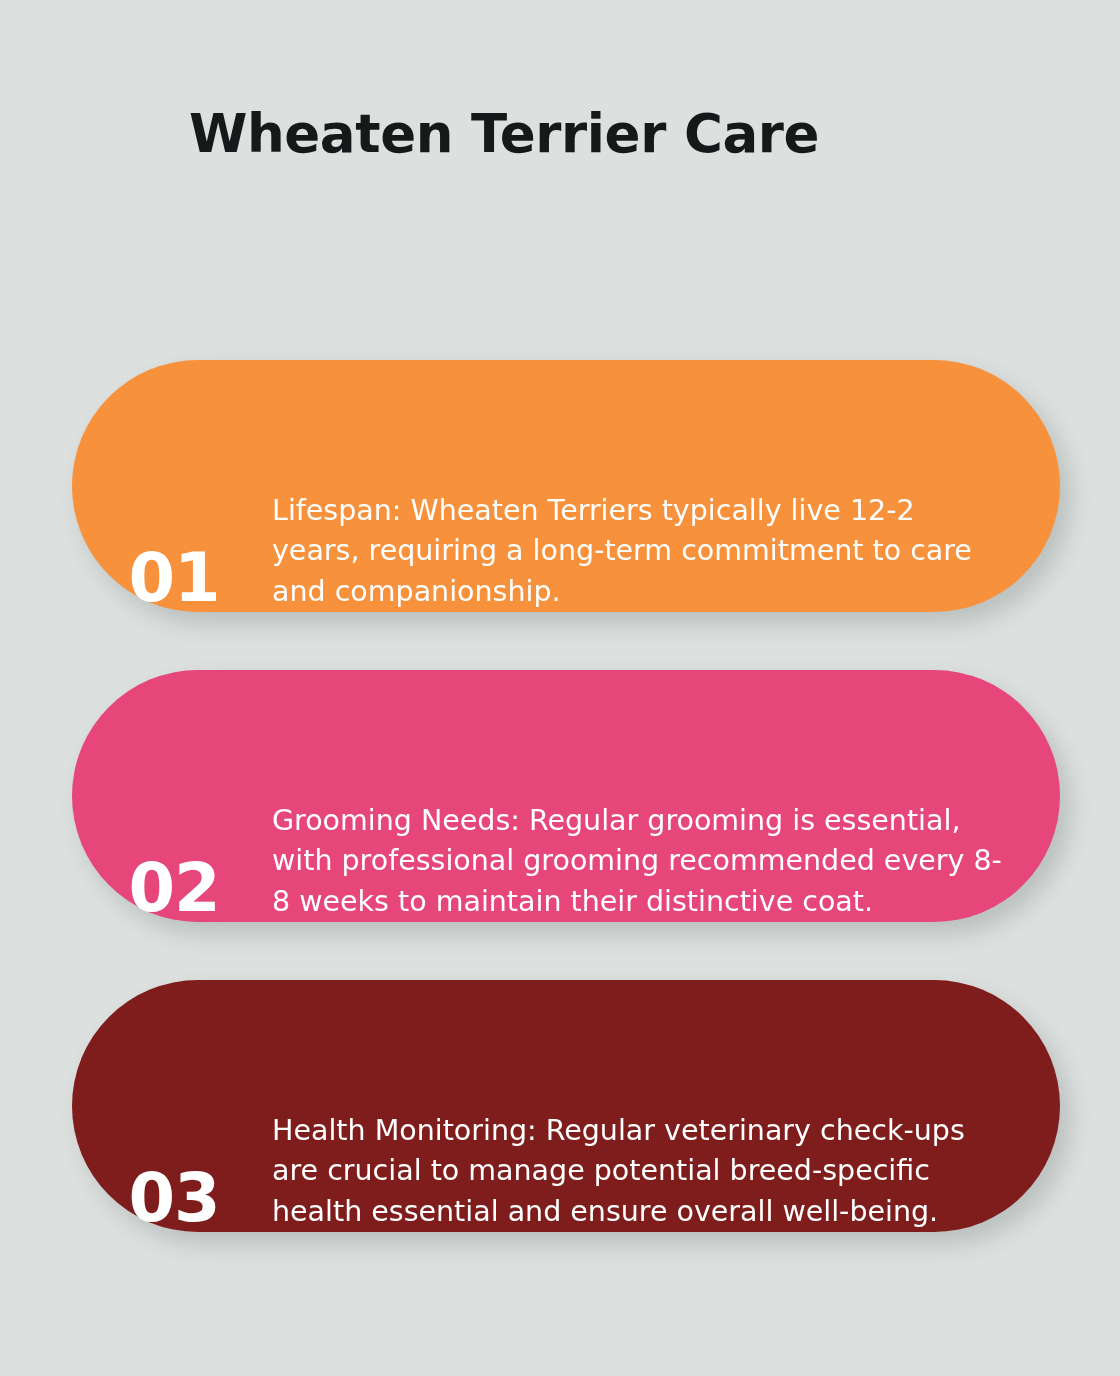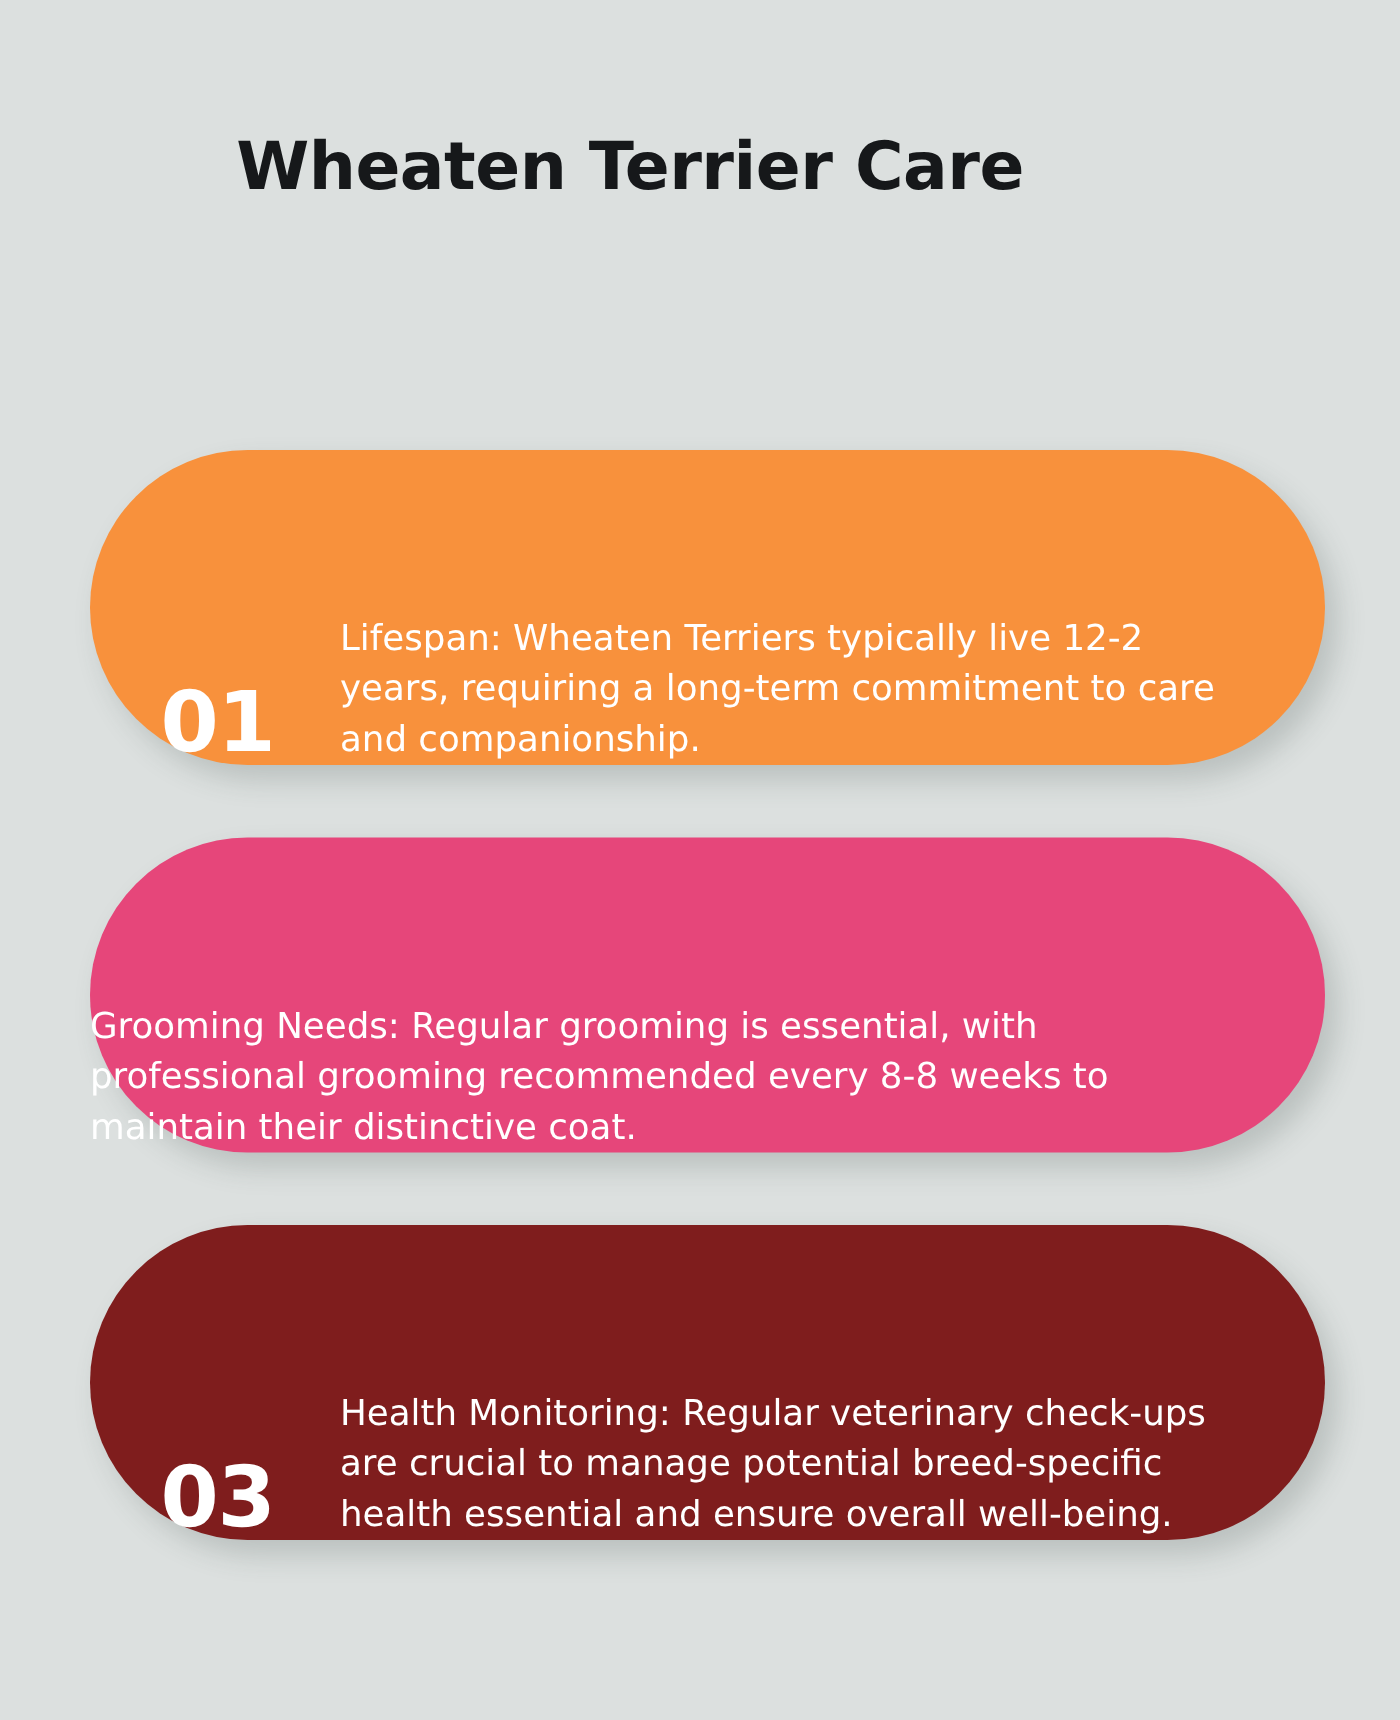--- a/index.html
+++ b/index.html
@@ -103,20 +103,21 @@
   </div>
 
   <div class="cards">
 
     <div class="card card-orange">
       <div class="card-number">01</div>
       <div class="card-text">Lifespan: Wheaten Terriers typically live 12-2 years, requiring a long-term commitment to care and companionship.</div>
     </div>
 
     <div class="card card-pink">
+      <div class="card-number">02</div>
       <div class="card-text">Grooming Needs: Regular grooming is essential, with professional grooming recommended every 8-8 weeks to maintain their distinctive coat.</div>
     </div>
 
     <div class="card card-green">
       <div class="card-number">03</div>
       <div class="card-text">Health Monitoring: Regular veterinary check-ups are crucial to manage potential breed-specific health essential and ensure overall well-being.</div>
     </div>
 
   </div>
 

